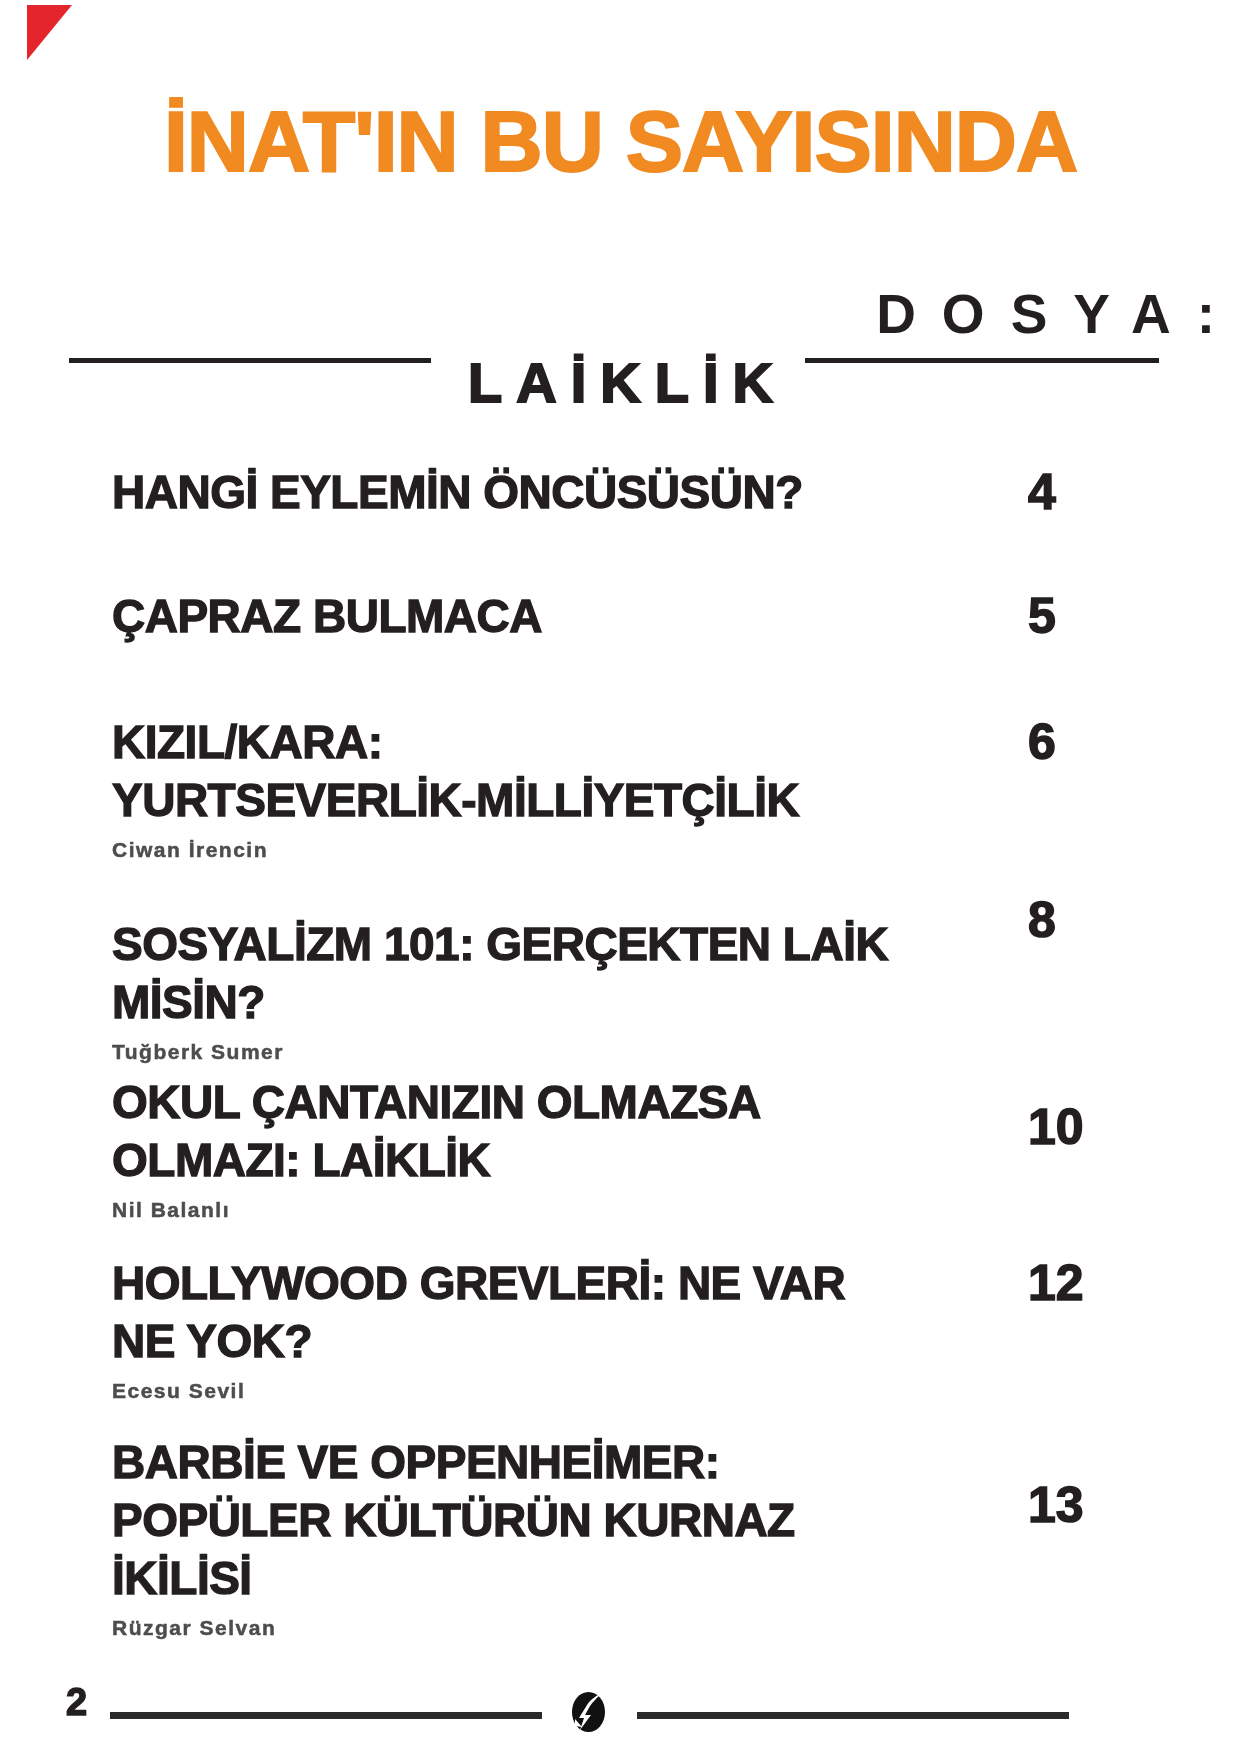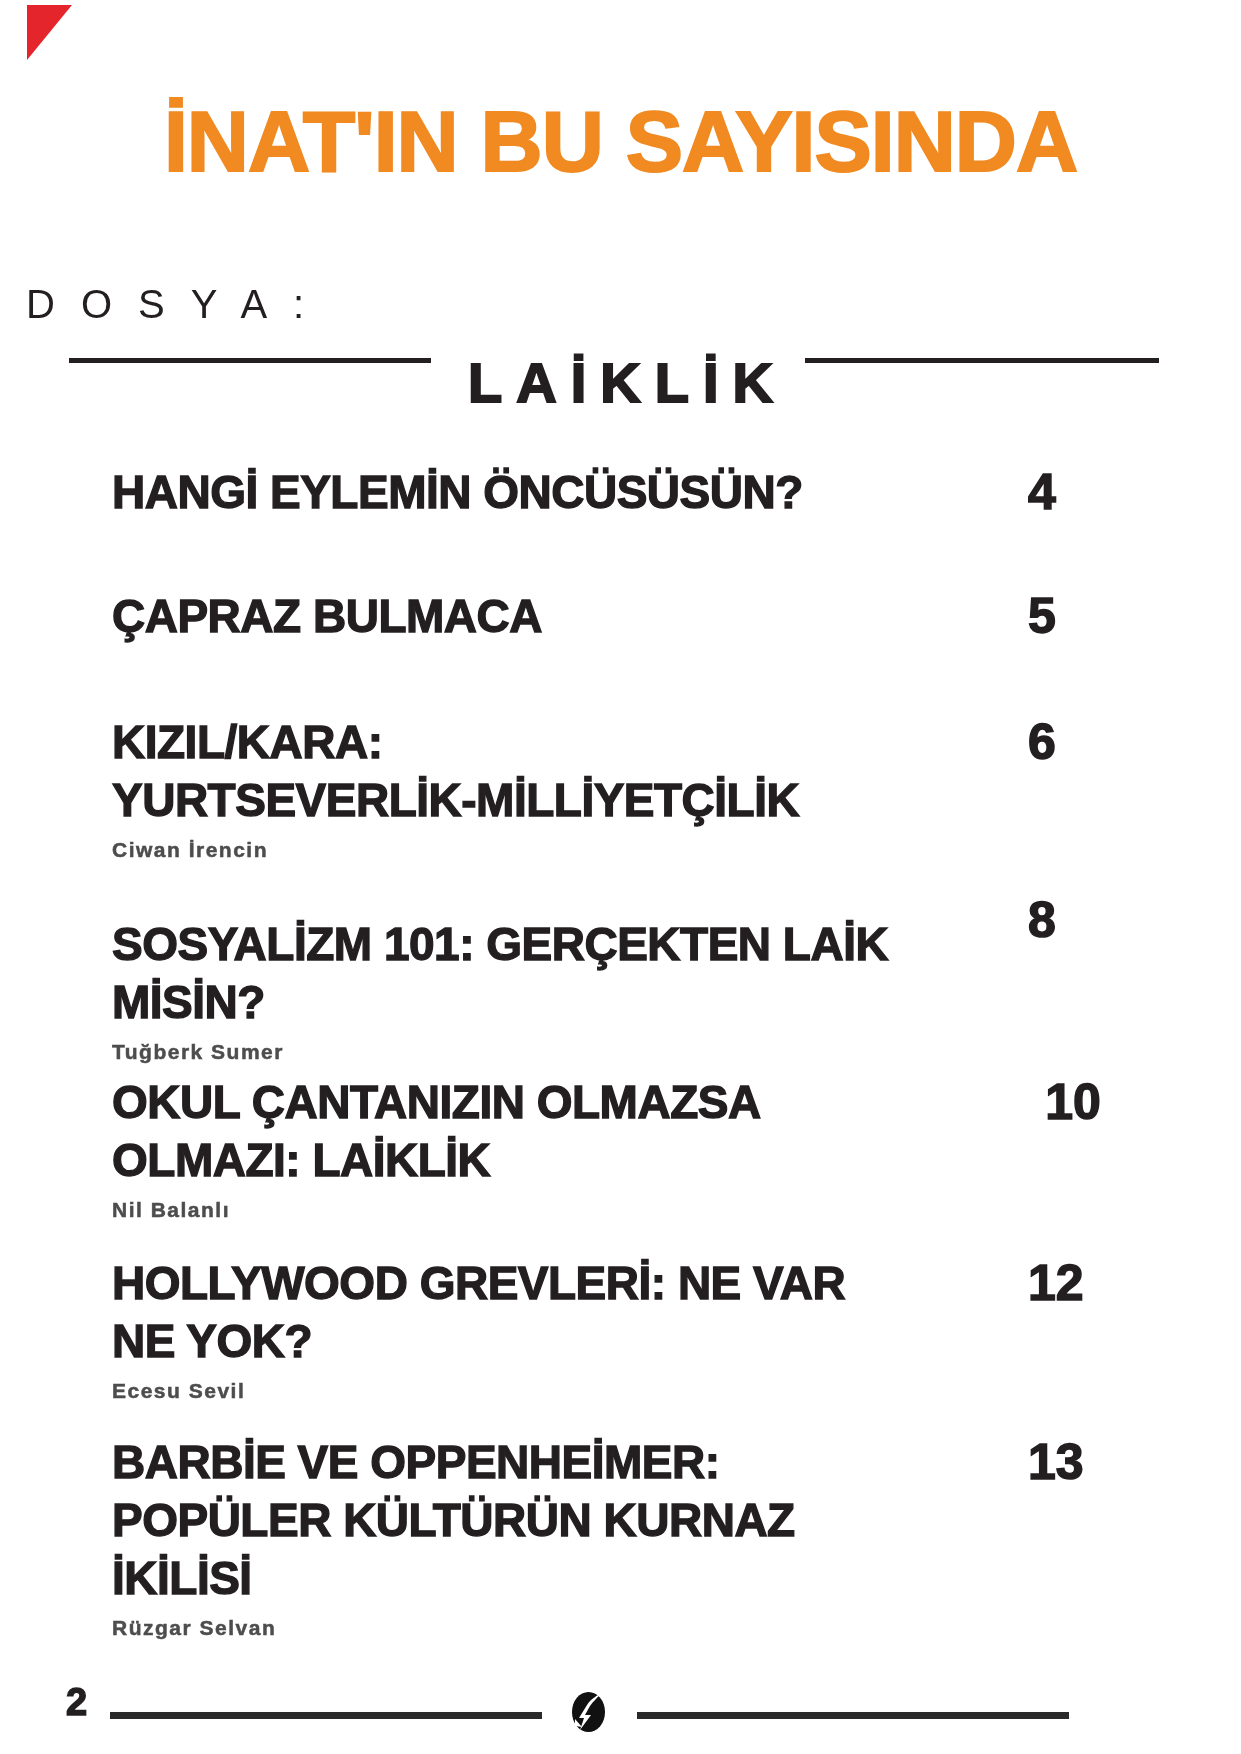--- a/index.html
+++ b/index.html
@@ -35,23 +35,23 @@
     letter-spacing:-1px;
     color:var(--orange);
     -webkit-text-stroke:2px var(--orange);
     white-space:nowrap;
   }
   .kicker{
     position:absolute;
     left:0;
     top:282px;
     width:100%;
-    text-align:left;
-    font-size:40px;
-    font-weight:normal;
+    text-align:right;
+    font-size:55px;
+    font-weight:bold;
     letter-spacing:26px;
     text-indent:26px;
     color:var(--ink);
     white-space:nowrap;
   }
   .rule{
     position:absolute;
     height:5px;
     background:var(--ink);
   }
@@ -102,23 +102,23 @@
     font-size:50px;
     line-height:58px;
     font-weight:bold;
     color:var(--ink);
     -webkit-text-stroke:1.5px var(--ink);
   }
   .e1{top:463px;}  .p1{top:463px;}
   .e2{top:587px;}  .p2{top:587px;}
   .e3{top:713px;}  .p3{top:713px;}
   .e4{top:915px;}  .p4{top:891px;}
-  .e5{top:1073px;} .p5{top:1073px;text-align:center;}
+  .e5{top:1073px;} .p5{top:1098px;}
   .e6{top:1254px;} .p6{top:1254px;}
-  .e7{top:1433px;} .p7{top:1433px;}
+  .e7{top:1433px;} .p7{top:1476px;}
   .footer-page-num{
     position:absolute;
     left:66px;
     top:1681px;
     font-size:38px;
     font-weight:bold;
     -webkit-text-stroke:1.5px var(--ink);
     color:var(--ink);
   }
   .footer-rule{

